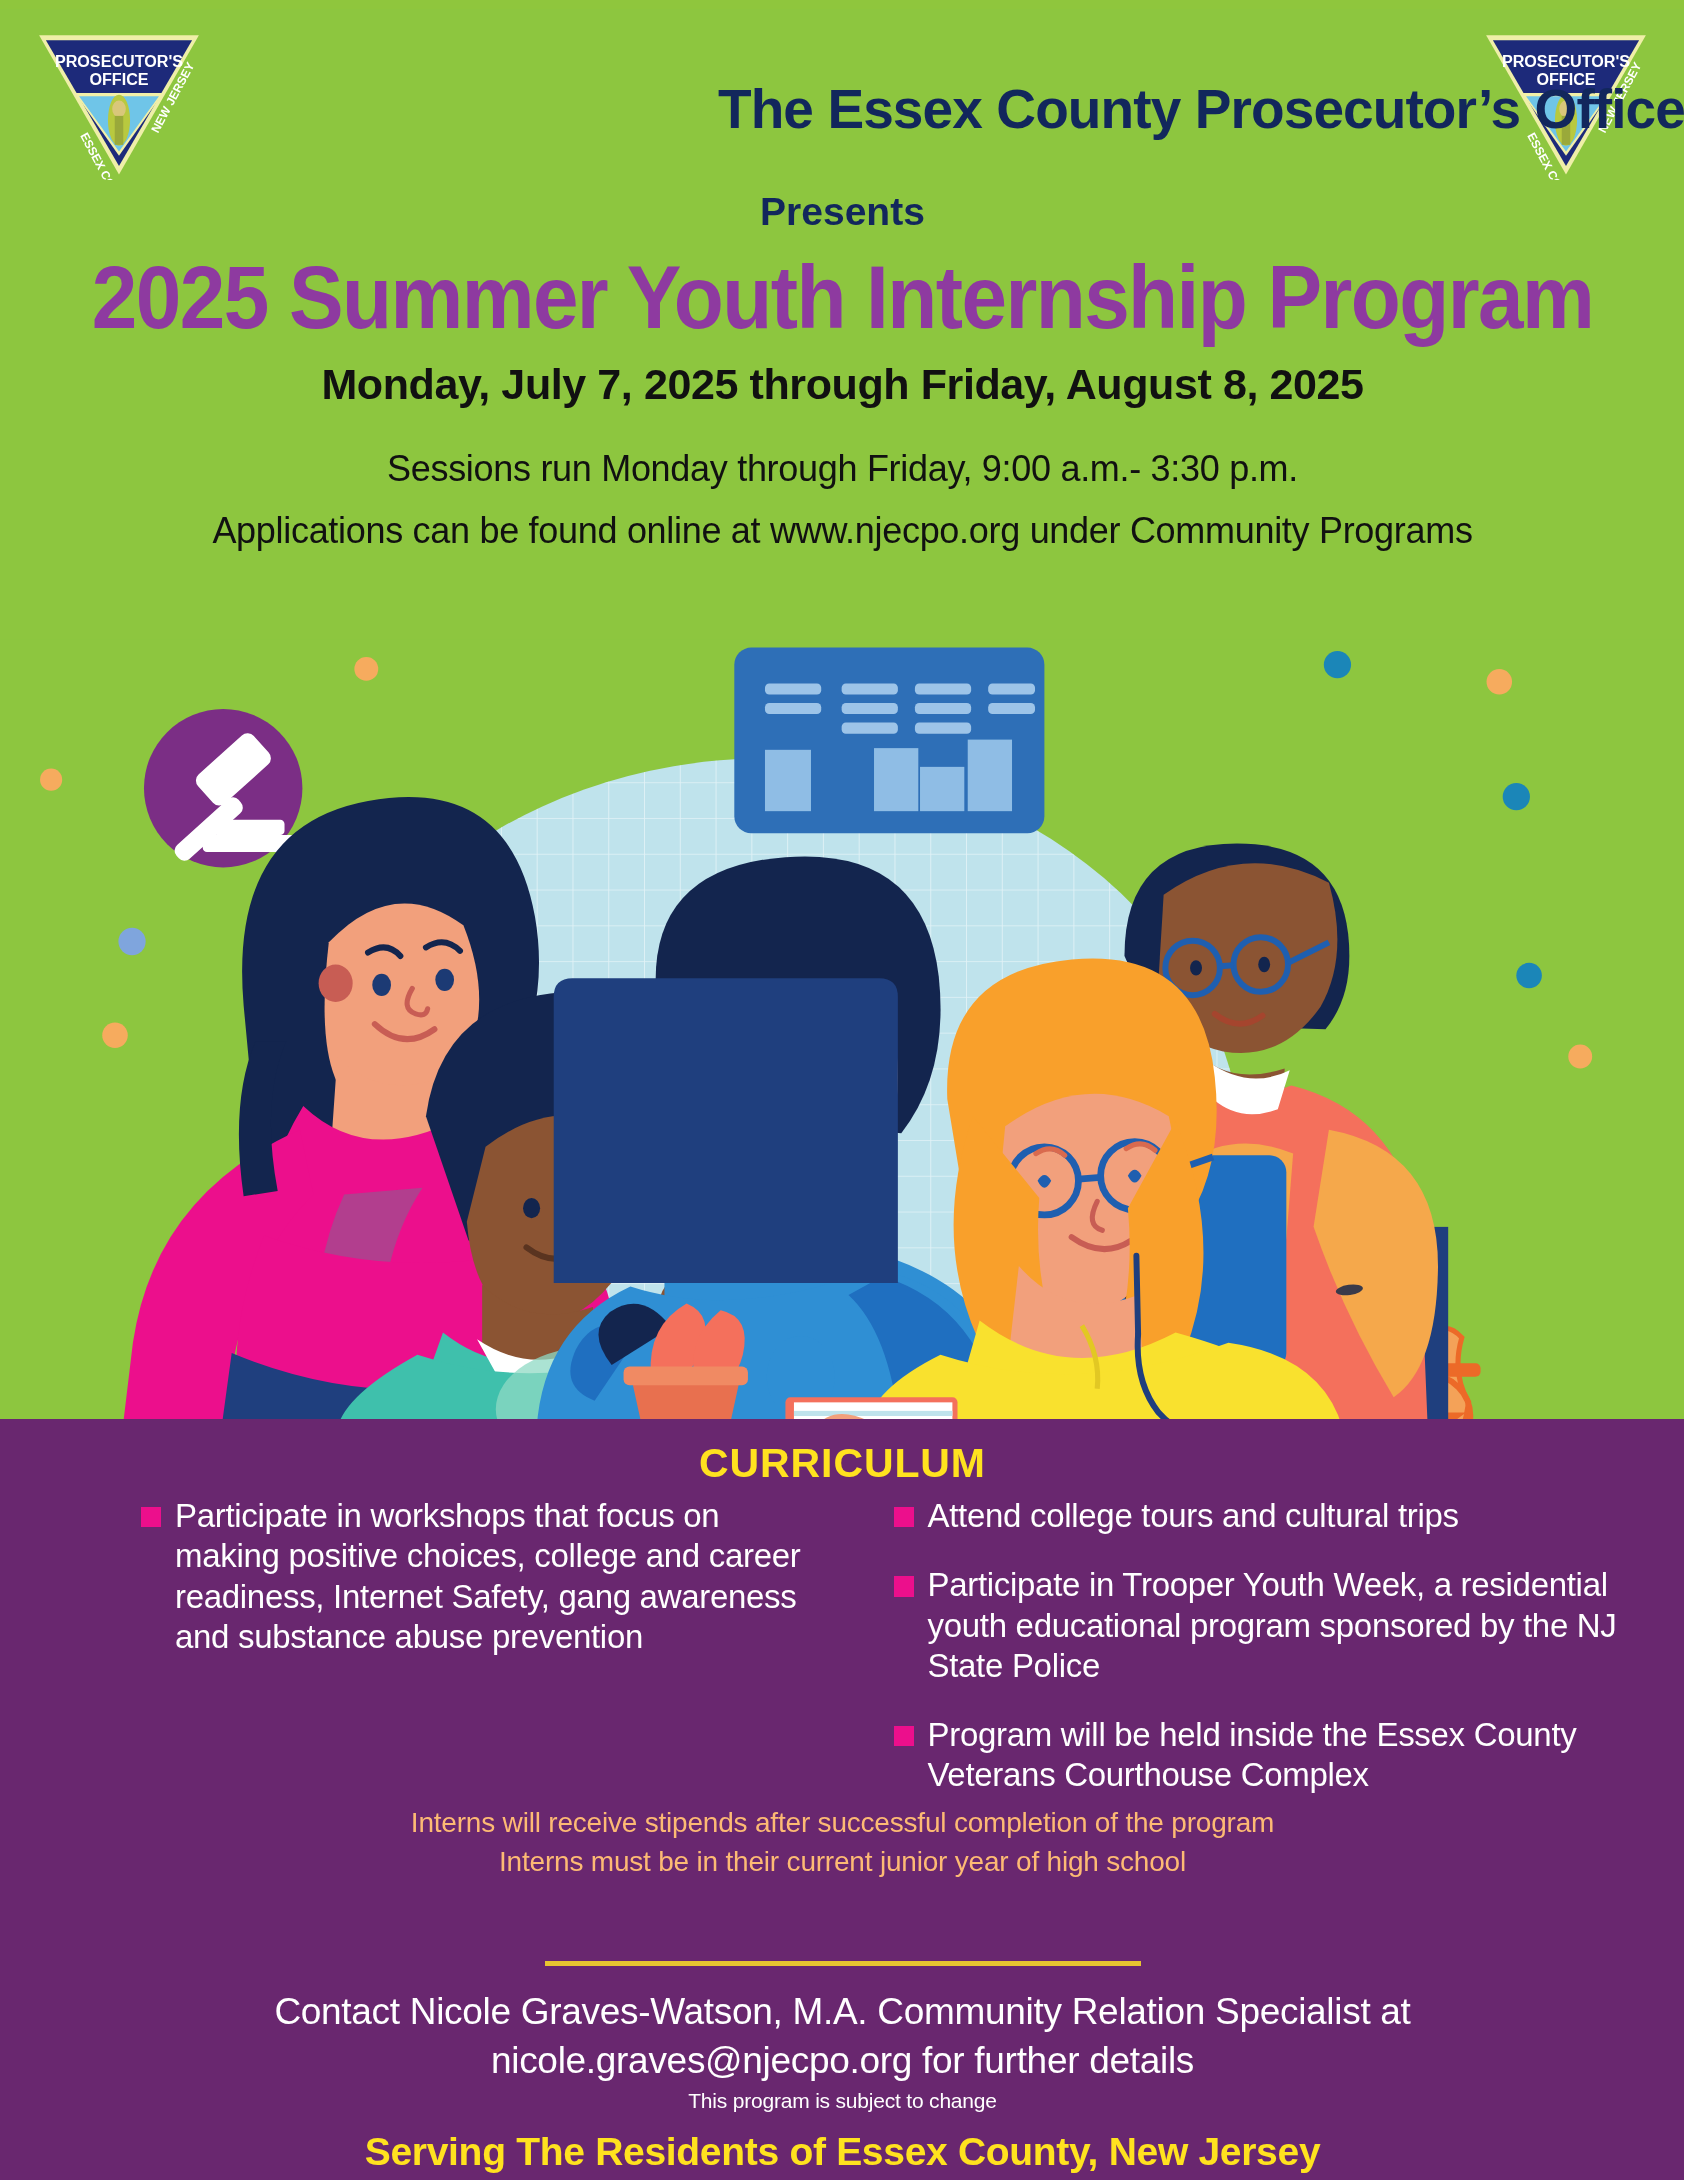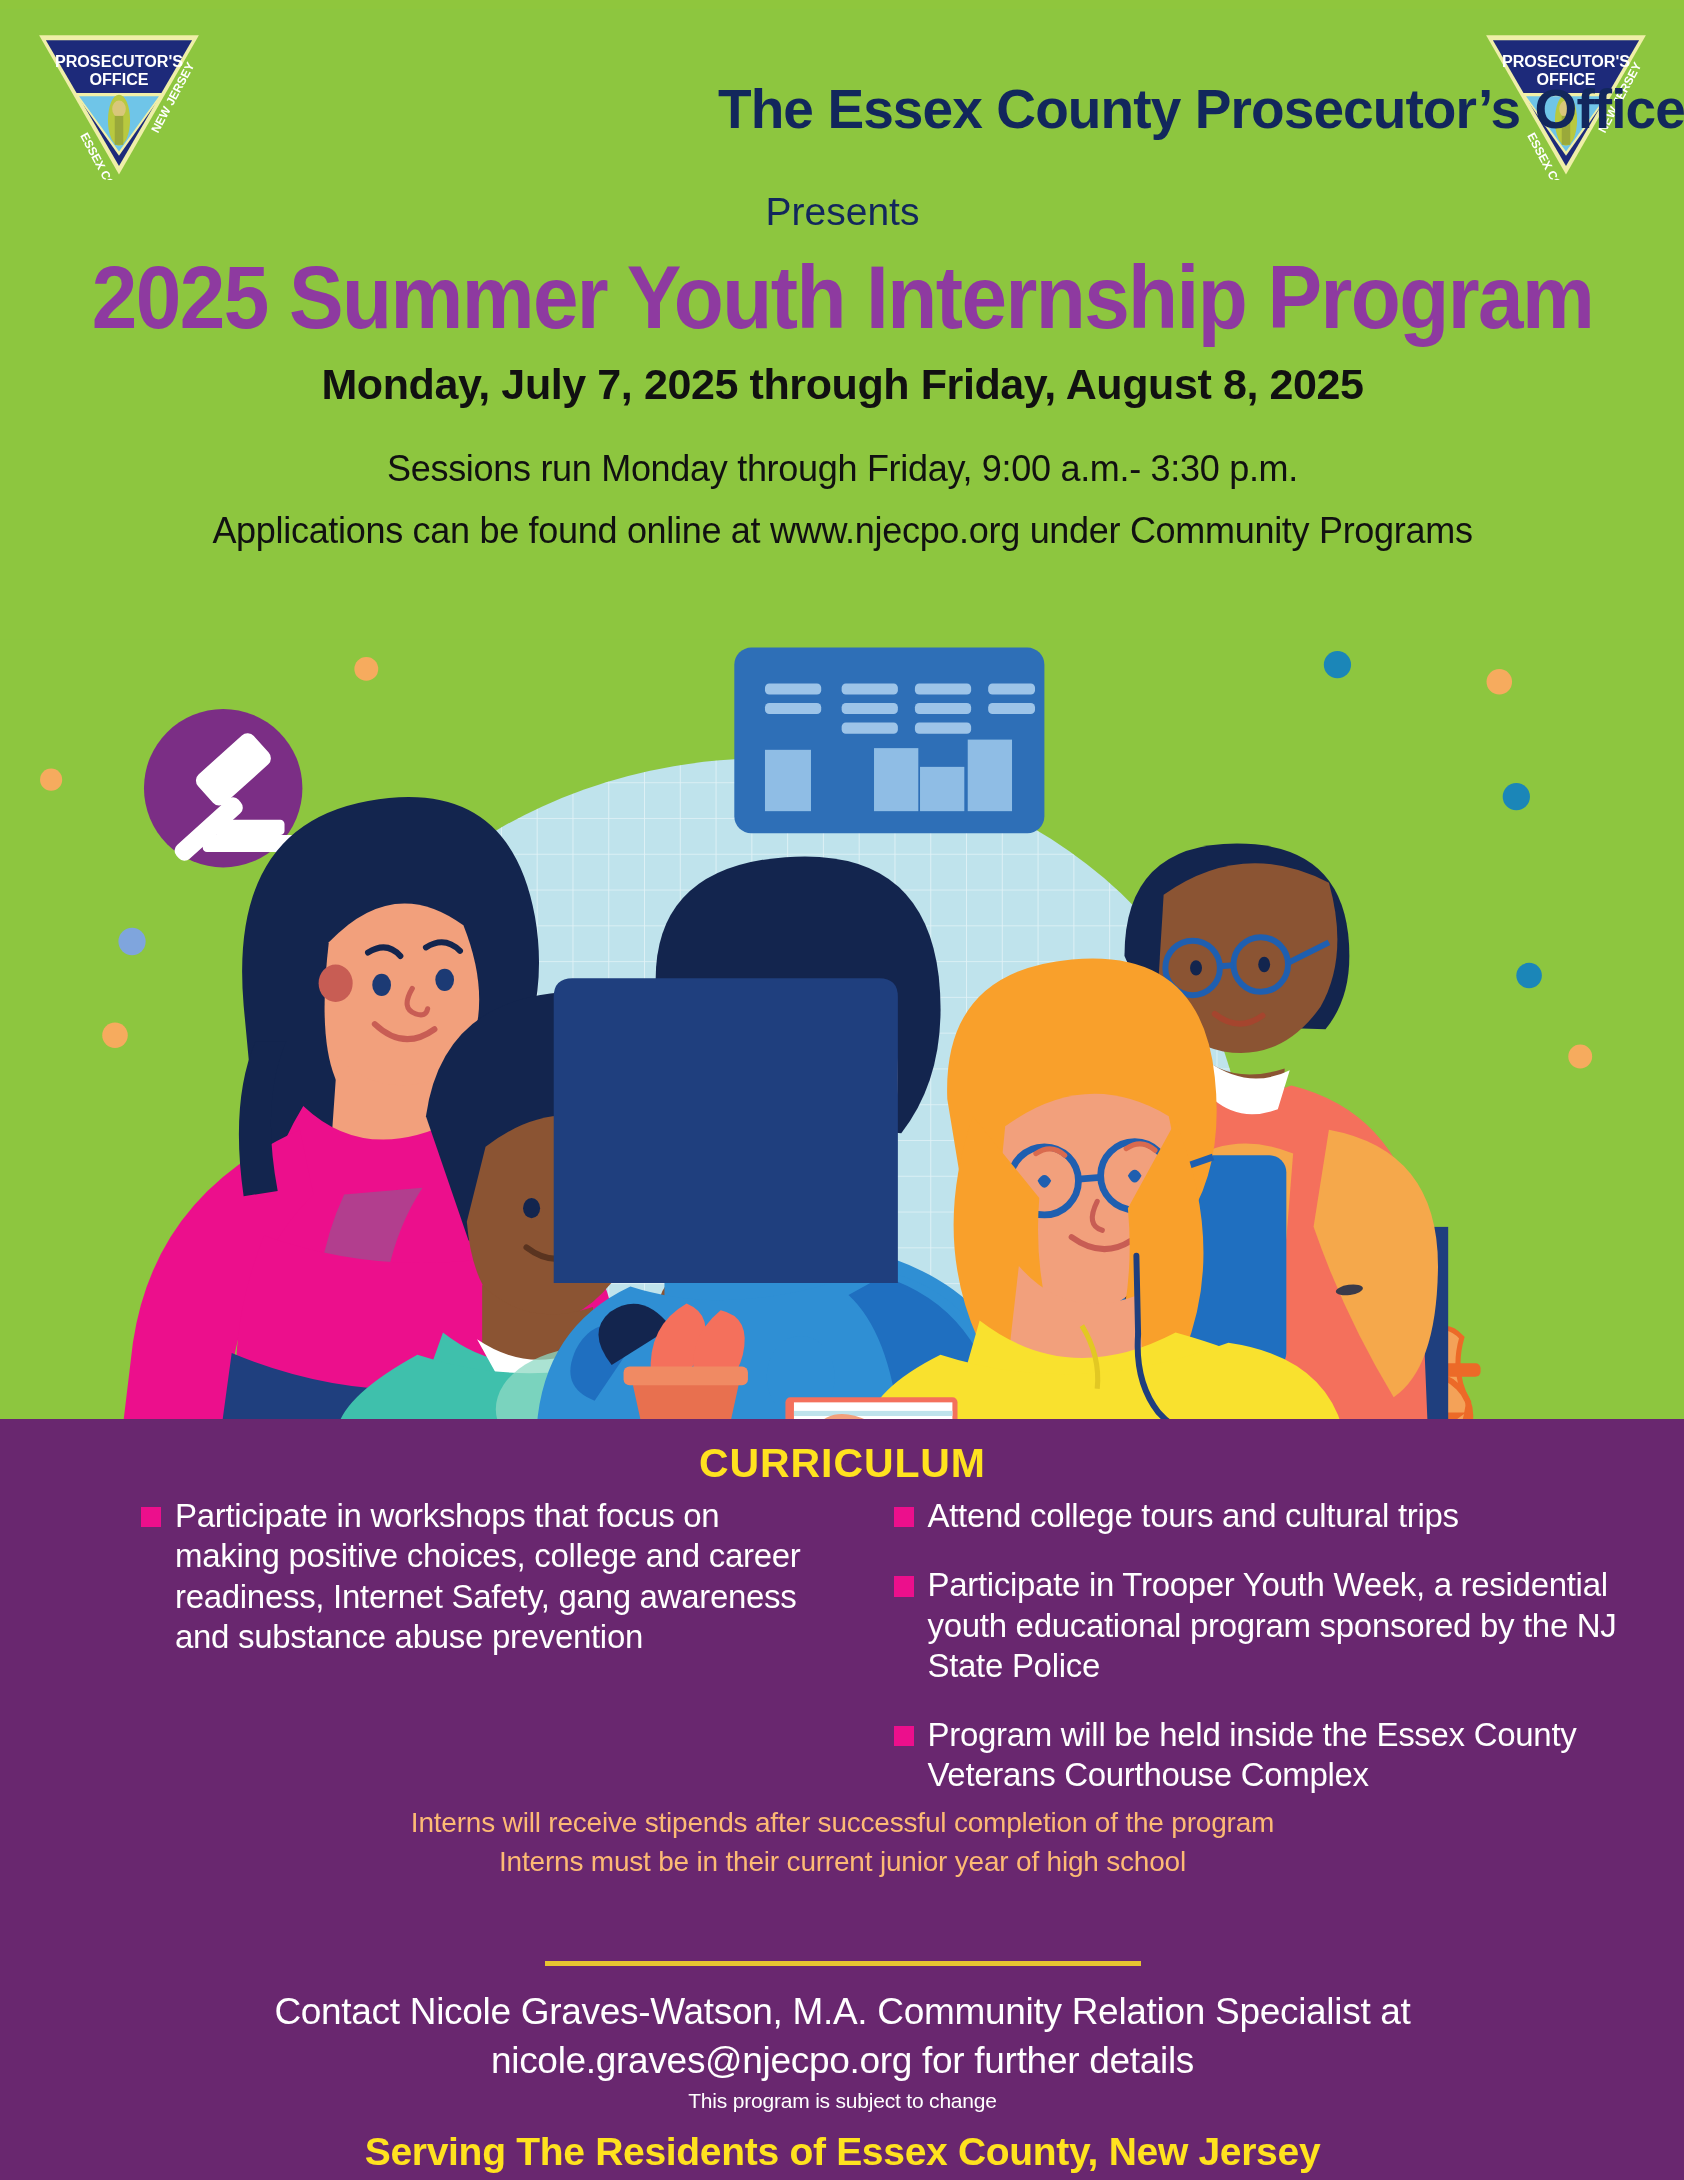--- a/index.html
+++ b/index.html
@@ -19,21 +19,21 @@
   .logo.right{right:34px;}
   .logo svg{width:100%;height:100%;display:block;}
 
   .org-title{
     position:absolute;left:0;right:0;top:68px;text-align:right;
     font-size:55px;font-weight:bold;color:#12275c;letter-spacing:-0.9px;
     font-family:"Liberation Sans", sans-serif;
   }
   .presents{
     position:absolute;left:0;right:0;top:181px;text-align:center;
-    font-size:39px;font-weight:normal;color:#12275c;
+    font-size:39px;font-weight:bold;color:#12275c;
   }
   .main-title{
     position:absolute;left:0;right:0;top:237px;text-align:center;
     font-size:89px;font-weight:bold;color:#8e3aa0;
     transform:scaleX(.92);letter-spacing:-1.7px;white-space:nowrap;
   }
   .dates{
     position:absolute;left:0;right:0;top:351px;text-align:center;
     font-size:43px;font-weight:bold;color:#111;letter-spacing:-0.4px;
   }

